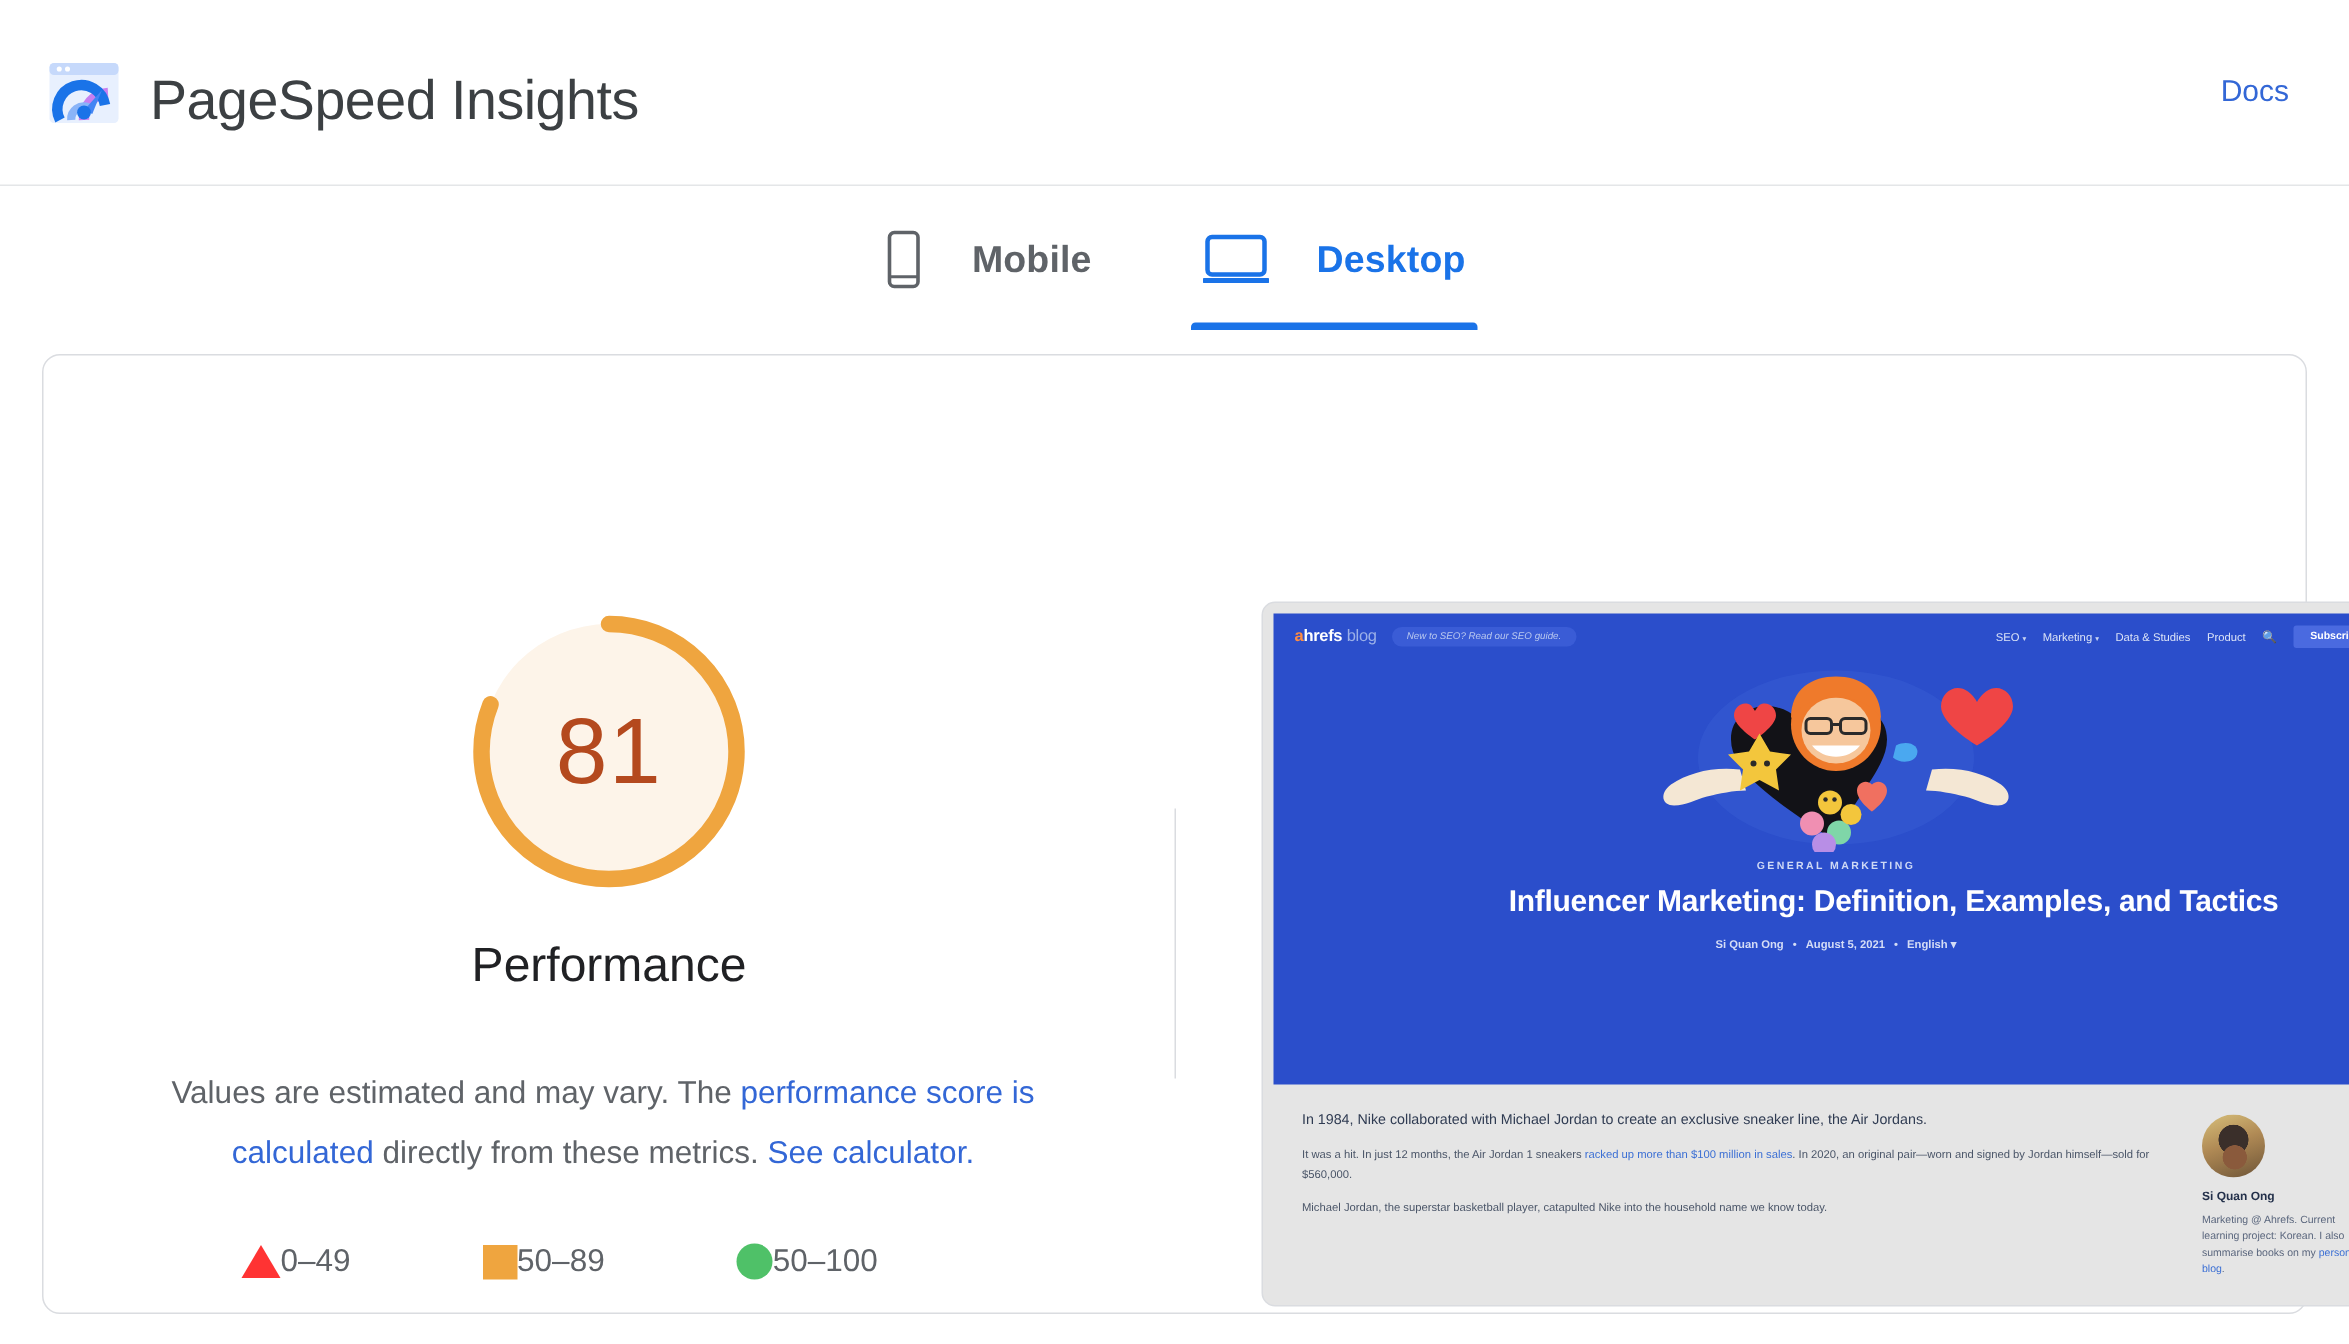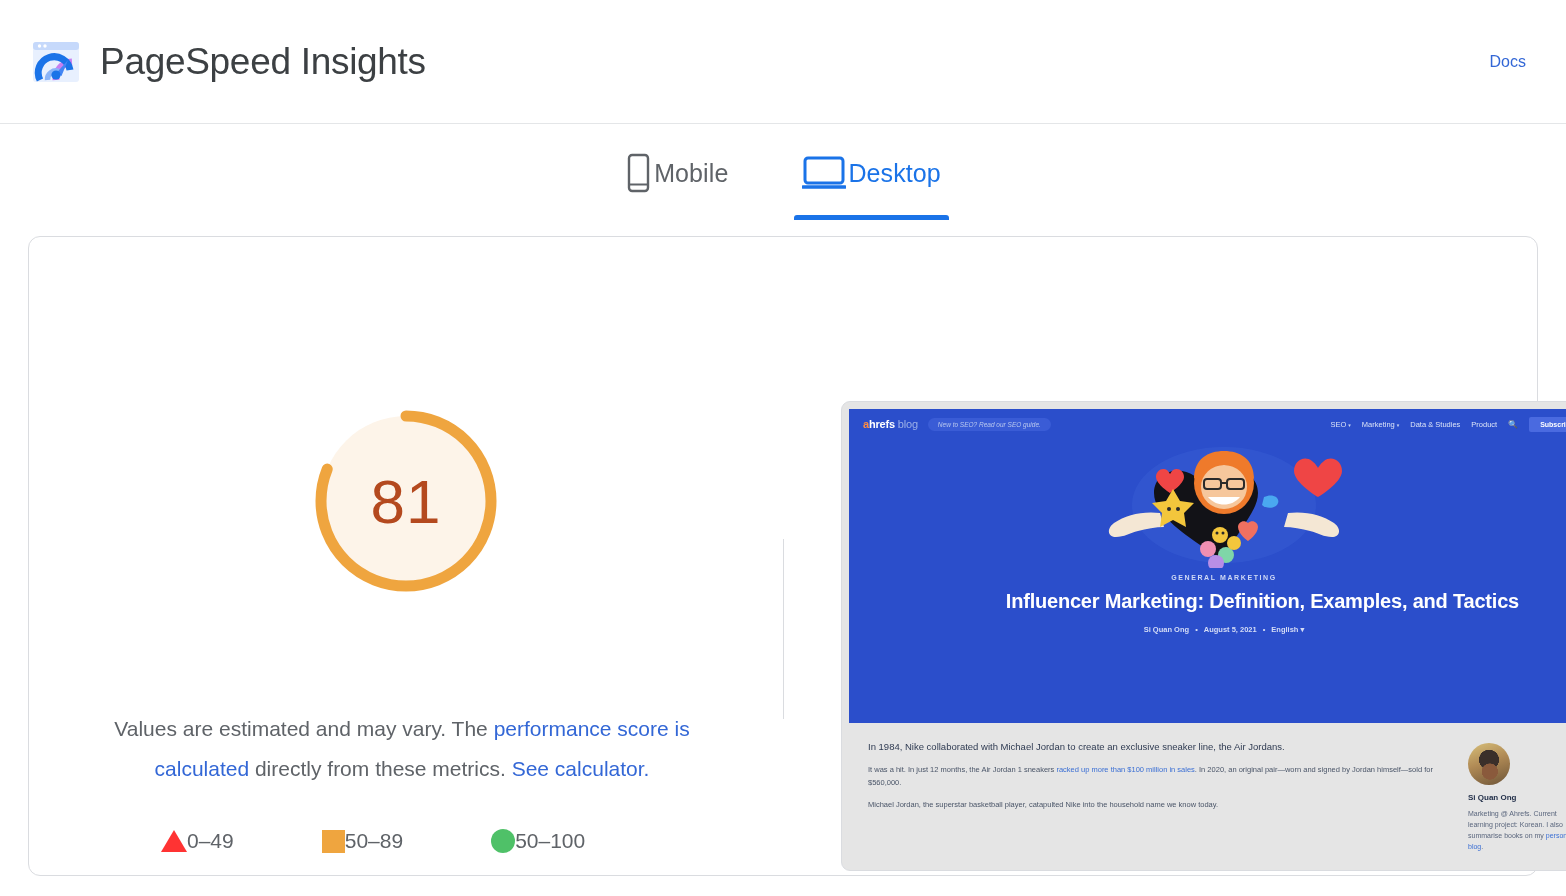--- a/index.html
+++ b/index.html
@@ -12,52 +12,53 @@
 
   
   .app-header {
     position: relative;
     height: 124px;
     border-bottom: 1px solid #e4e6e8;
     display: flex;
     align-items: center;
     padding: 0 40px 0 30px;
   }
-  .brand { display: flex; align-items: center; gap: 18px; }
+  .brand { display: flex; align-items: flex-end; gap: 18px; }
   .brand-logo { width: 52px; height: 52px; flex: none; }
   .brand-title {
     font-size: 37px;
     color: #3c4043;
     letter-spacing: -0.3px;
     font-weight: 400;
   }
   .docs-link {
     margin-left: auto;
-    font-size: 16px;
+    font-size: 20px;
     color: #3367d6;
     text-decoration: none;
     cursor: pointer;
   }
 
   
   .tabbar {
     height: 106px;
     display: flex;
     align-items: center;
     justify-content: center;
     gap: 66px;
     position: relative;
   }
   .tab {
     display: flex;
     align-items: center;
-    gap: 2px;
+    gap: 32px;
     cursor: pointer;
     position: relative;
     padding: 22px 4px 30px;
+    font-weight: bold;
   }
   .tab-label { font-size: 25px; color: #5f6368; letter-spacing: 0.1px; }
   .tab.active .tab-label { color: #1a73e8; text-align: center; }
   .tab-underline {
     position: absolute;
     left: -4px; right: -4px; bottom: 0;
     height: 5px;
     background: #1a73e8;
     border-radius: 3px 3px 0 0;
   }
@@ -332,20 +333,21 @@
       <div class="gauge-wrap">
         <div class="gauge">
           <svg width="196" height="196" viewBox="0 0 196 196">
             <circle cx="98" cy="98" r="85" fill="#fdf4e9"></circle>
             <circle cx="98" cy="98" r="85" fill="none" stroke="#efa53f" stroke-width="11" stroke-linecap="round" stroke-dasharray="432.59730839931456 101.47344271095028" transform="rotate(-90 98 98)"></circle>
           </svg>
           <span class="gauge-score" style="color: rgb(180, 73, 30);">81</span>
         </div>
       </div>
 
+      <div class="metric-title">Performance</div>
 
       <div class="metric-desc">
         <span>Values are estimated and may vary. The </span><a>performance score is calculated</a><span> directly from these metrics. </span><a>See calculator.</a>
       </div>
 
       <div class="legend">
         <div class="legend-item">
           <span class="swatch-tri" style="border-bottom-color: rgb(255, 51, 51);"></span>
           <span class="legend-label">0–49</span>
         </div>

